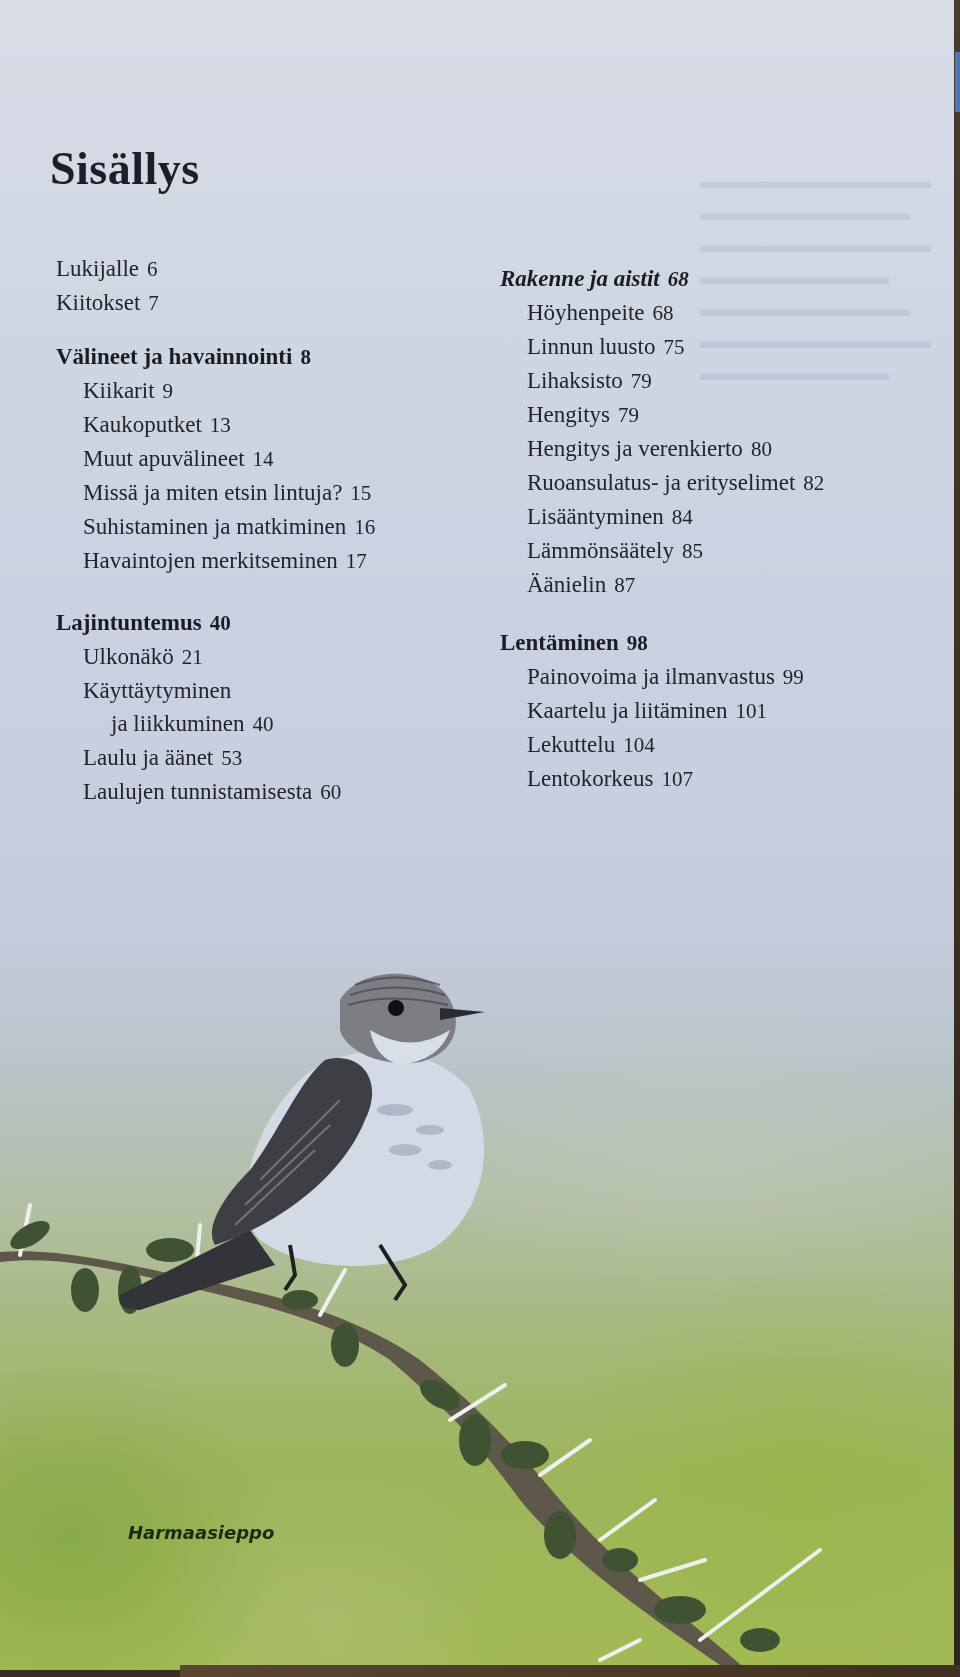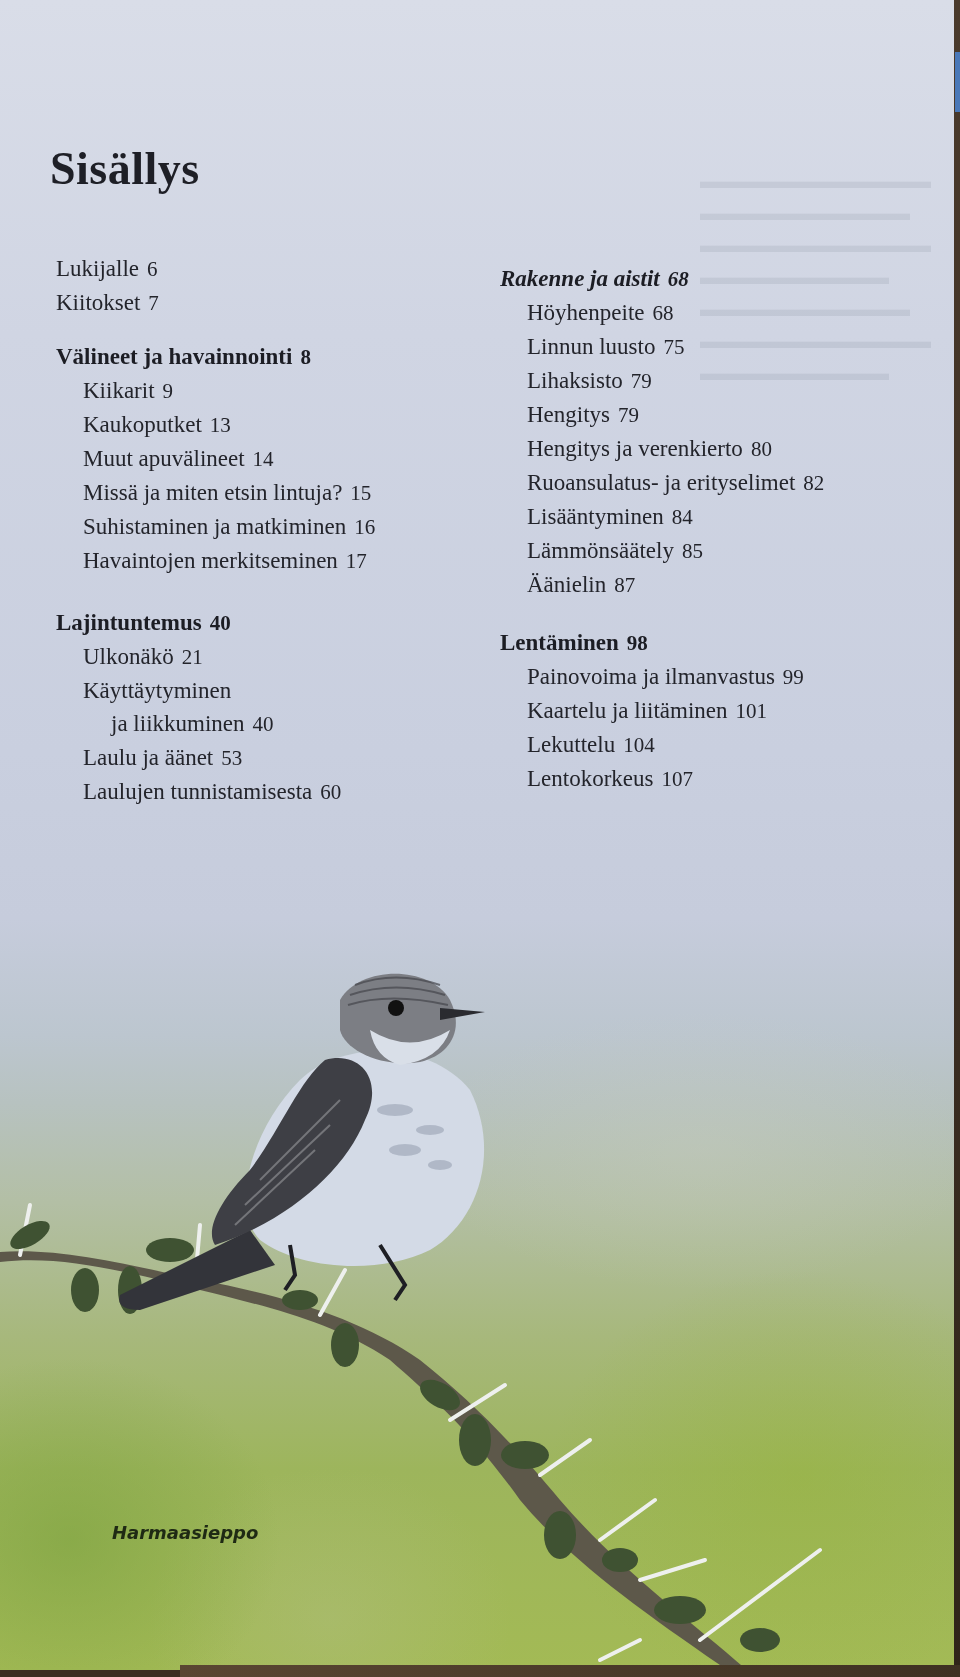--- a/index.html
+++ b/index.html
@@ -52,21 +52,21 @@
   .col-right { left: 500px; top: 262px; }
   .entry { line-height: 33px; white-space: nowrap; }
   .entry .num { margin-left: 8px; font-size: 21px; font-variant-numeric: oldstyle-nums; }
   .section { font-weight: bold; color: #1c1d24; margin-top: 22px; }
   .section:first-child { margin-top: 0; font-style: italic; }
   .sub { padding-left: 27px; }
   .sub2 { padding-left: 55px; }
   .gap { height: 20px; }
 
   .caption {
-    position: absolute; left: 112px; top: 1522px;
+    position: absolute; left: 128px; top: 1522px;
     font-family: "DejaVu Sans", sans-serif; font-style: italic; font-weight: bold;
     font-size: 18px; color: #1f2a14;
   }
   .photo { position: absolute; left: 0; top: 960px; width: 955px; height: 717px; }
 </style>
 </head>
 <body>
 
 <div class="page">
 

